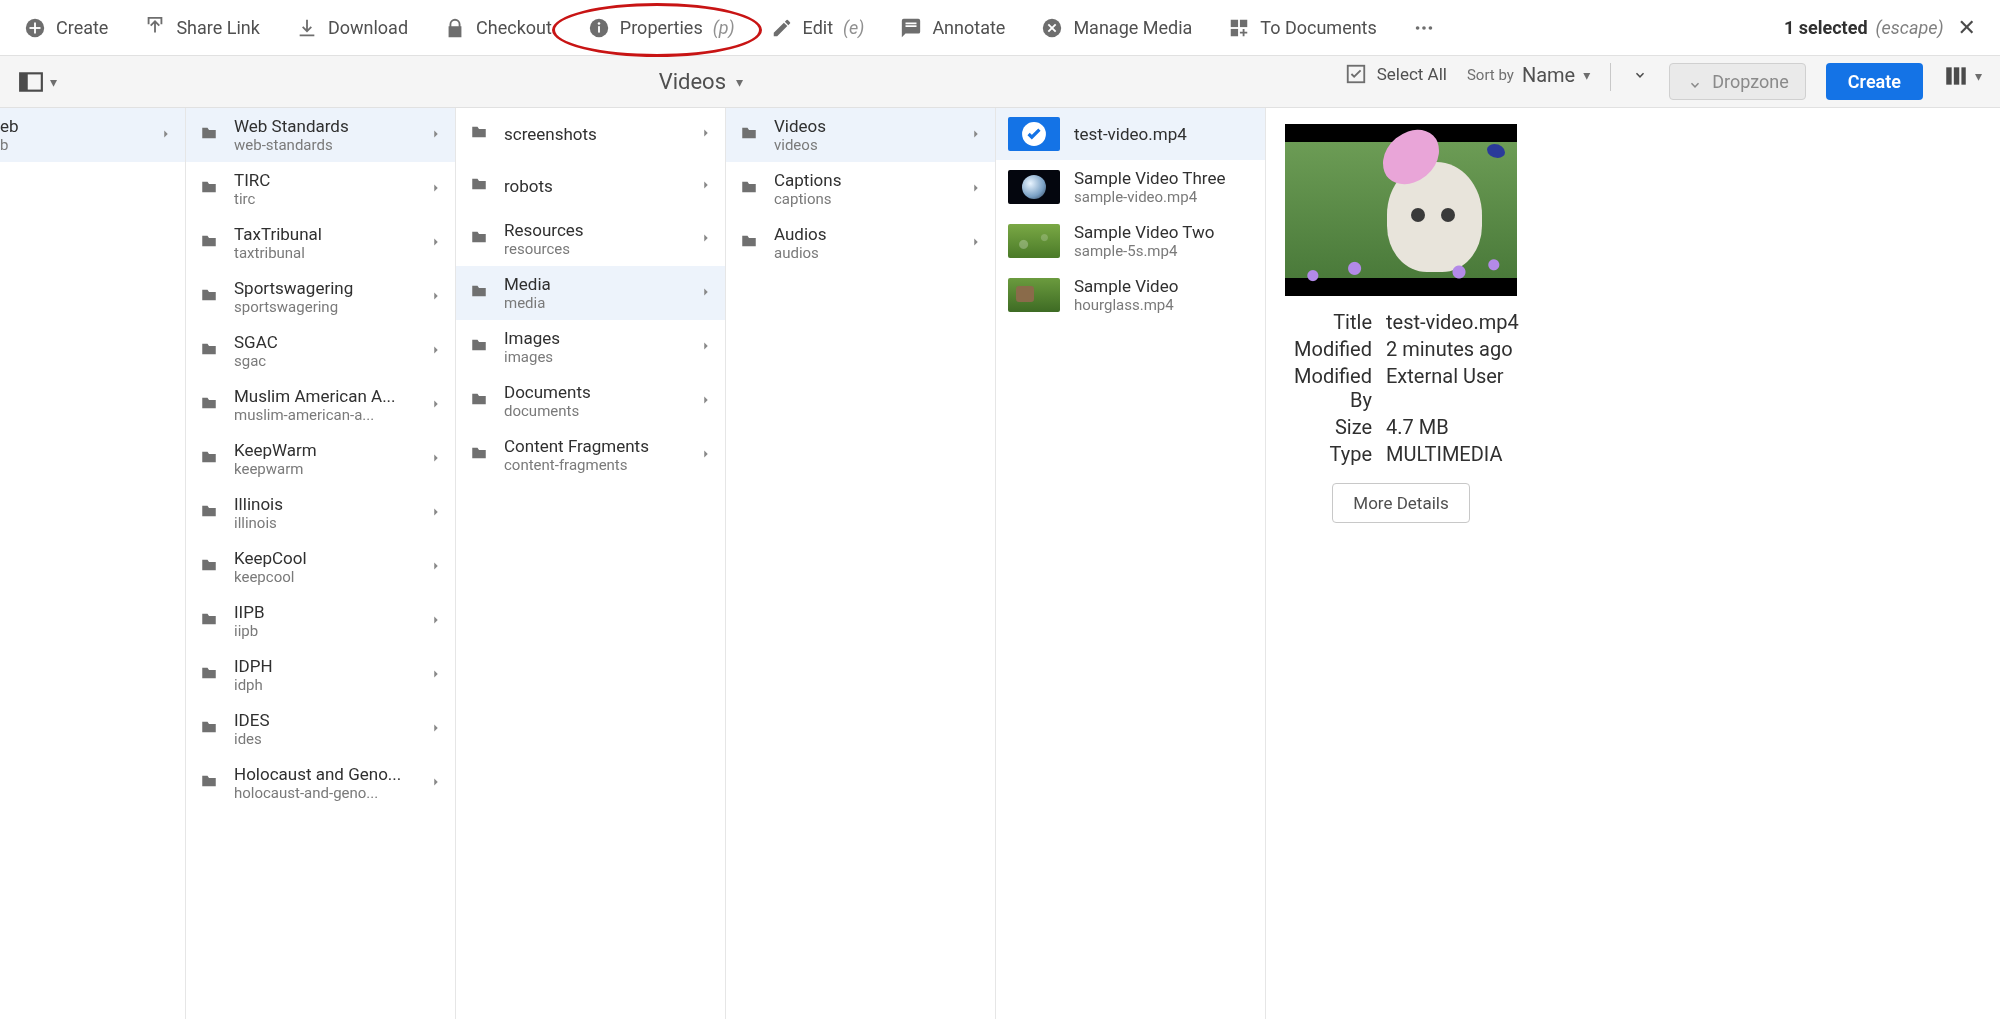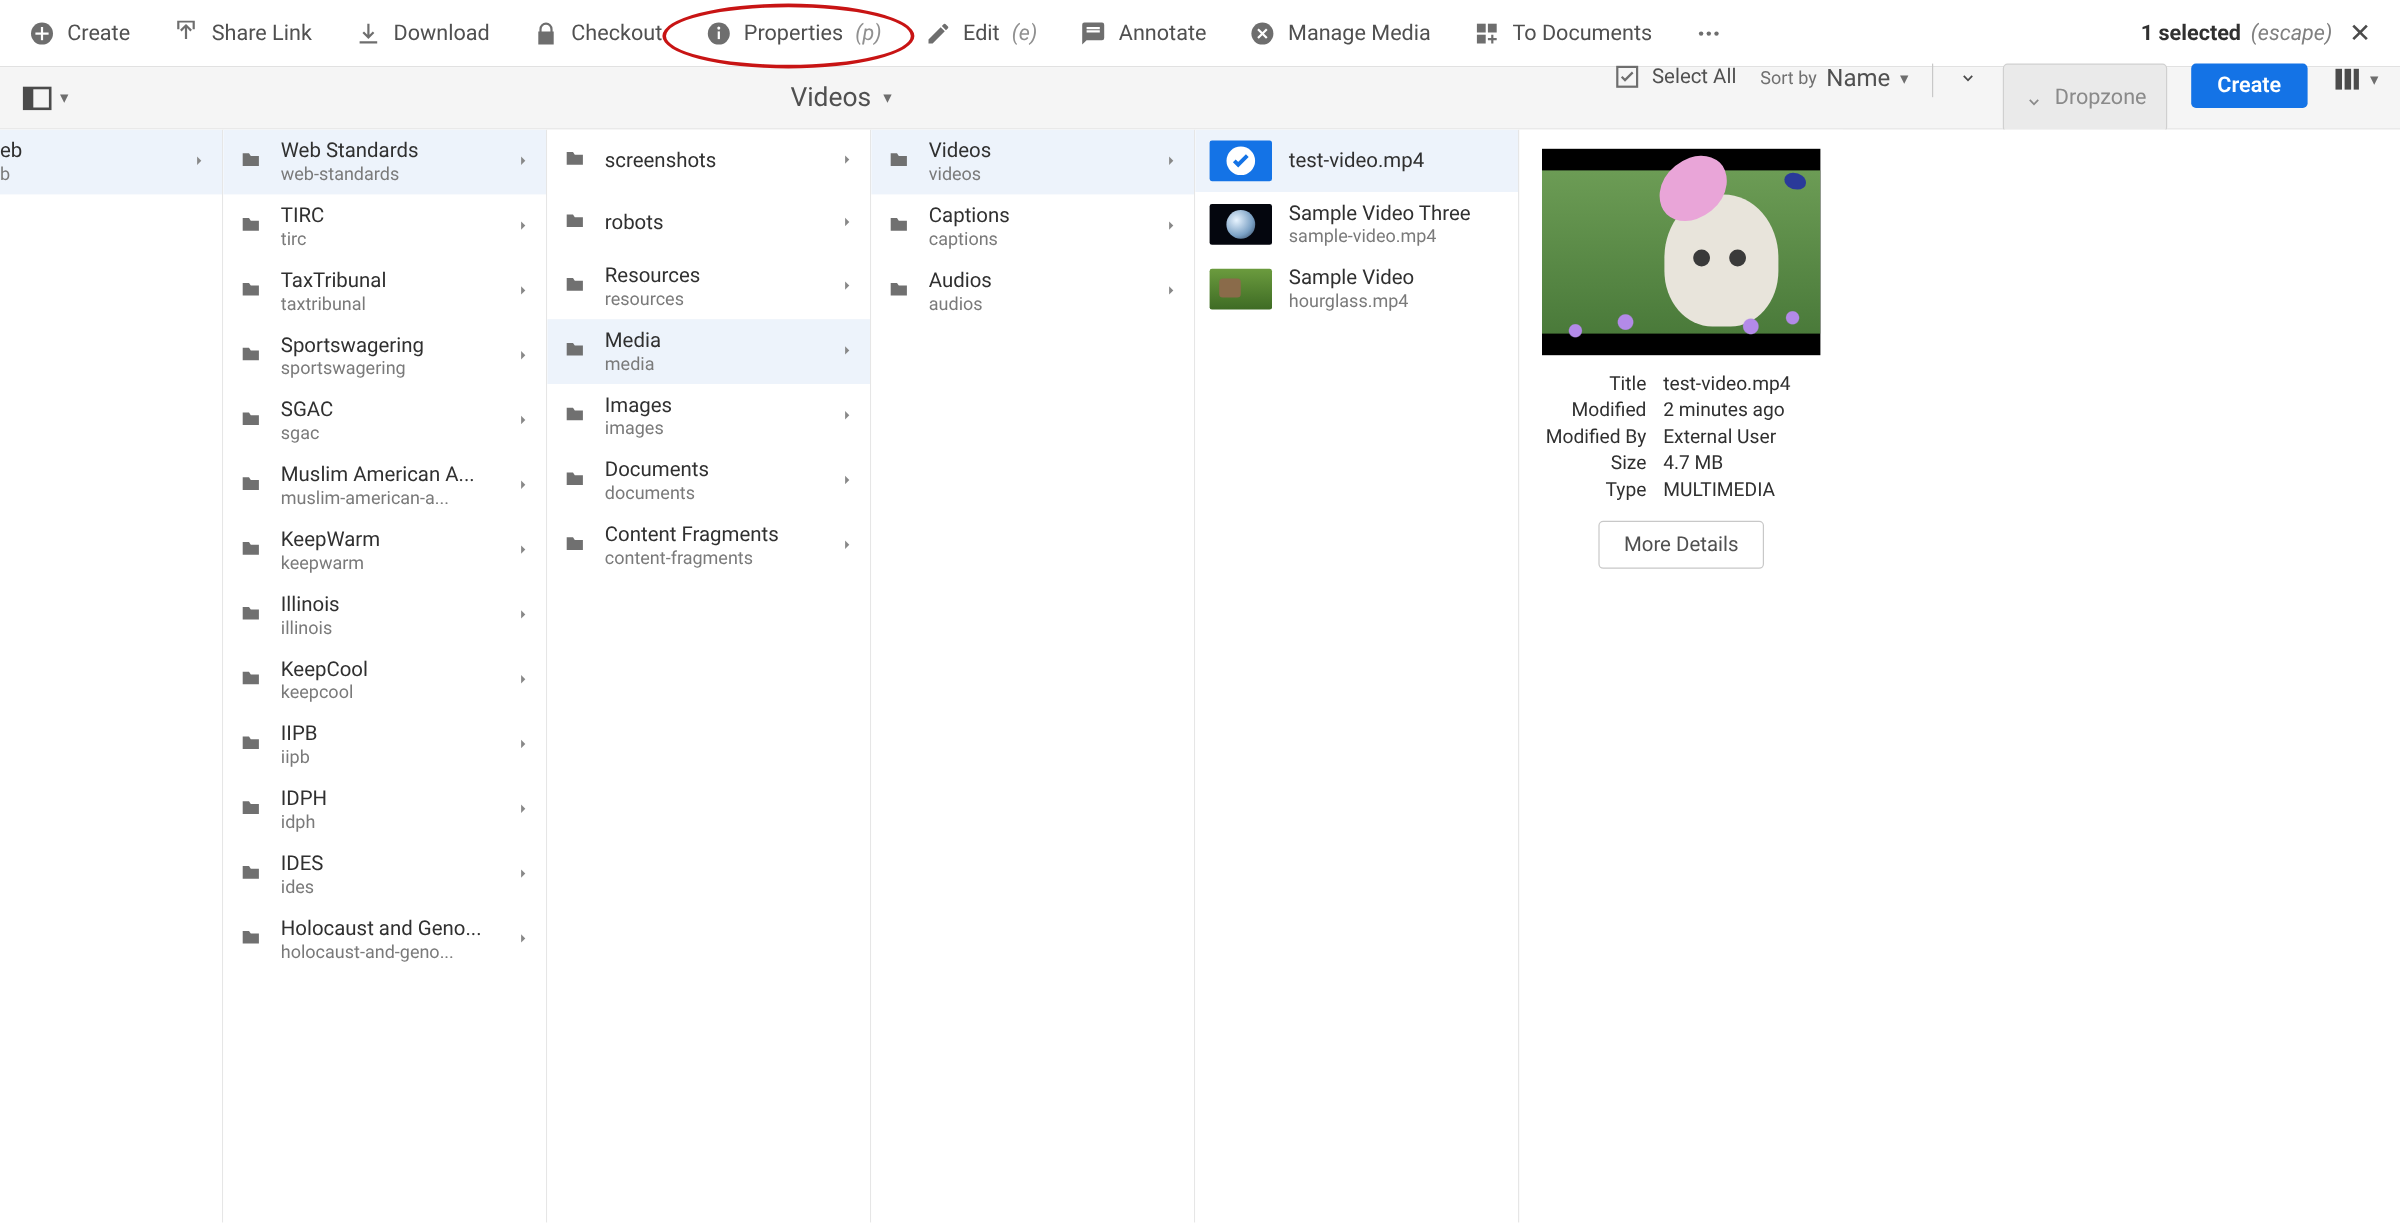--- a/index.html
+++ b/index.html
@@ -86,21 +86,21 @@
     display:flex; align-items:flex-start; gap:20px;
   }
   .select-all { display:flex; align-items:center; gap:10px; font-size:17px; color:#505050; cursor:pointer; }
   .sort-by { display:flex; align-items:center; gap:8px; font-size:15px; color:#707070; }
   .sort-by .name { font-size:20px; color:#505050; }
   .vdiv { width:1px; height:28px; background:#c8c8c8; }
   .sort-dir { cursor:pointer; }
   .dropzone-btn {
     display:flex; align-items:center; gap:8px;
     background:#eaeaea; border:1px solid #d0d0d0; color:#8a8a8a;
-    font-size:18px; padding: 17px 16px; border-radius:4px; cursor:not-allowed;
+    font-size:18px; padding: 7px 16px; border-radius:4px; cursor:not-allowed;
   }
   .create-btn {
     background:#1473e6; color:#fff; font-size:18px; font-weight:600;
     padding: 8px 22px; border-radius:4px; cursor:pointer;
   }
   .view-switch { display:flex; align-items:center; gap:6px; cursor:pointer; }
   .view-switch svg { width:26px; height:26px; fill:#4b4b4b; }
 
   
   .main { flex:1; display:flex; overflow:hidden; position:relative; background:#fff; }
@@ -186,21 +186,21 @@
       radial-gradient(circle at 30% 40%, #b38ae8 0 6px, transparent 7px),
       radial-gradient(circle at 75% 50%, #b38ae8 0 6px, transparent 7px),
       radial-gradient(circle at 12% 60%, #b38ae8 0 5px, transparent 6px),
       radial-gradient(circle at 90% 30%, #b38ae8 0 5px, transparent 6px);
   }
   .detail .preview .bfly {
     position:absolute; right:12px; top:20px; width:18px; height:14px;
     background:#2a3a9a; border-radius:40% 60% 40% 60%;
   }
   .detail .meta { width:100%; }
-  .detail .meta .mrow { display:flex; gap:14px; font-size:16px; margin-bottom:3px; }
+  .detail .meta .mrow { display:flex; gap:14px; font-size:20px; margin-bottom:3px; }
   .detail .meta .mrow .k { width:90px; text-align:right; color:#303030; }
   .detail .meta .mrow .v { color:#303030; }
   .detail .more-btn {
     border:1px solid #c8c8c8; background:#fff; color:#505050;
     font-size:17px; padding:9px 20px; border-radius:4px; cursor:pointer;
   }
 
   .col.partial .row { padding-left: 0; }
   .col.partial .row .text .t1,
   .col.partial .row .text .t2 { text-align:left; }
@@ -668,20 +668,27 @@
           </div>
         </div>
         <div class="row">
           <div class="thumb moon"></div>
           <div class="text">
             <div class="t1">Sample Video Three</div>
             <div class="t2">sample-video.mp4</div>
           </div>
         </div>
         <div class="row">
+          <div class="thumb forest"></div>
+          <div class="text">
+            <div class="t1">Sample Video Two</div>
+            <div class="t2">sample-5s.mp4</div>
+          </div>
+        </div>
+        <div class="row">
           <div class="thumb green"></div>
           <div class="text">
             <div class="t1">Sample Video</div>
             <div class="t2">hourglass.mp4</div>
           </div>
         </div>
       </div>
 
     <div class="detail">
       <div class="preview">

